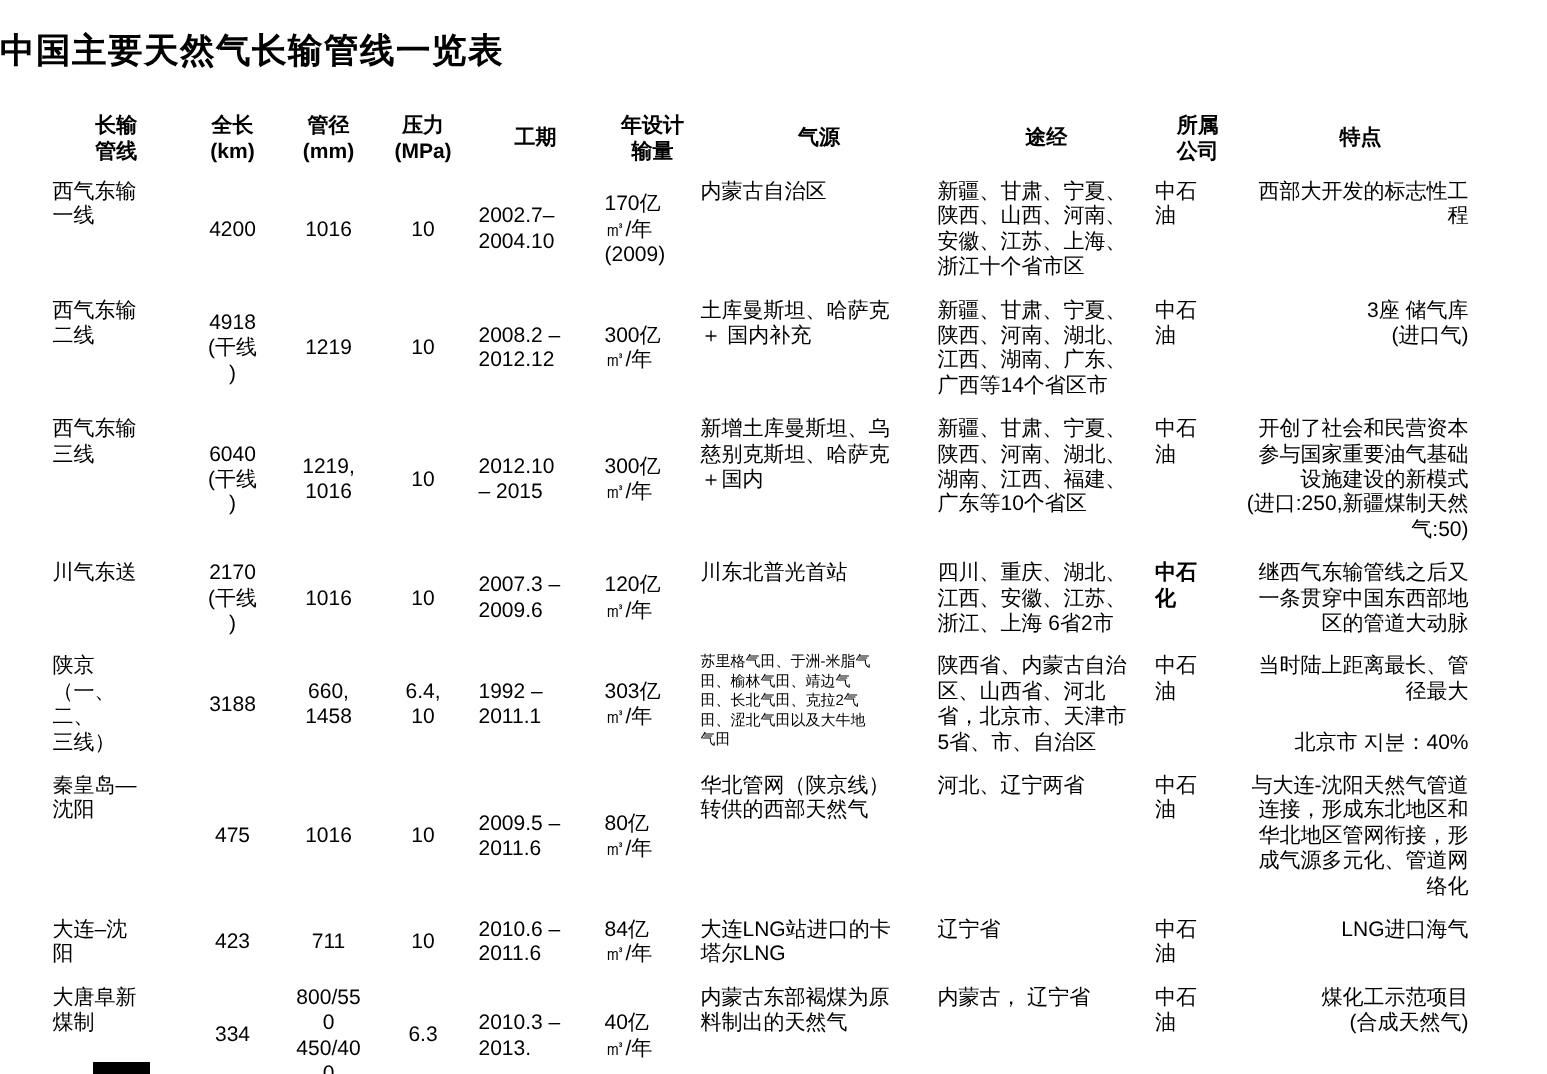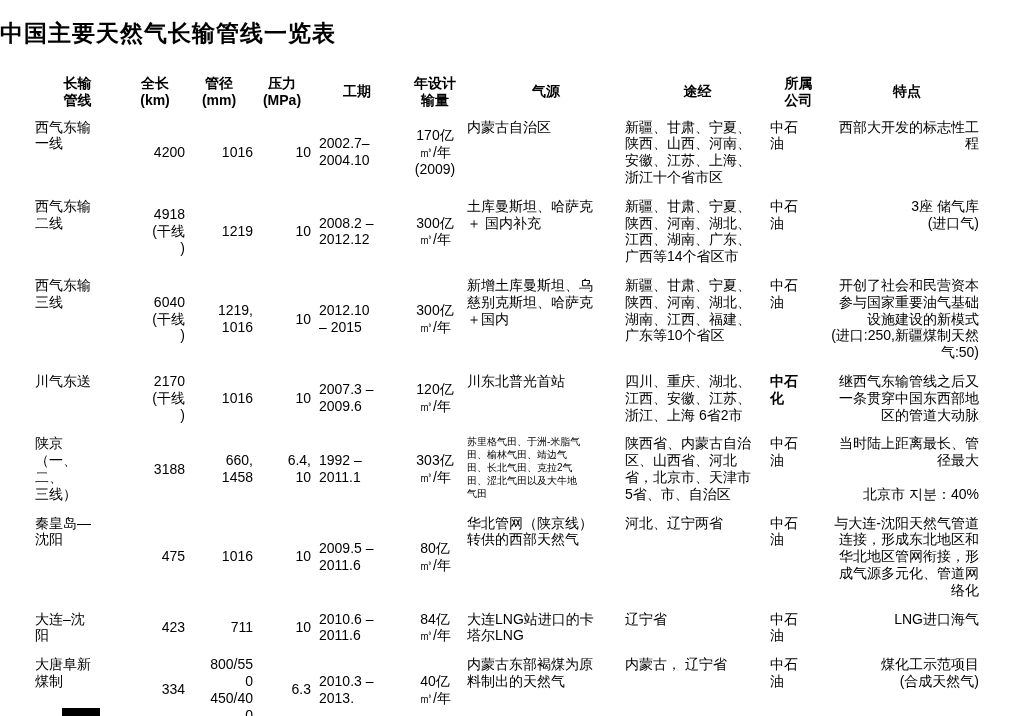--- a/index.html
+++ b/index.html
@@ -32,23 +32,23 @@
     text-align: left;
   }
   thead th {
     font-weight: bold;
     text-align: center;
     vertical-align: middle;
     padding-bottom: 10px;
   }
   
   .c-name   { padding-left: 5px;  padding-right: 28px; }
-  .c-num    { text-align: right; vertical-align: middle; }
+  .c-num    { text-align: center; vertical-align: middle; }
   .c-period { padding-left: 8px;  vertical-align: middle; }
-  .c-cap    { text-align: center; vertical-align: middle; }
+  .c-cap    { text-align: left; vertical-align: middle; }
   .c-src    { padding-right: 28px; }
   .c-src-small { font-size: 10px; line-height: 1.3; padding-right: 40px; }
   .c-route  { padding-right: 14px; }
   .c-co     { padding-right: 16px; }
   .c-feat   { padding-right: 8px; text-align: right; }
   .bold     { font-weight: bold; }
   .bottom-bar {
     position: absolute;
     left: 62px; top: 708px;
     width: 38px; height: 8px;

